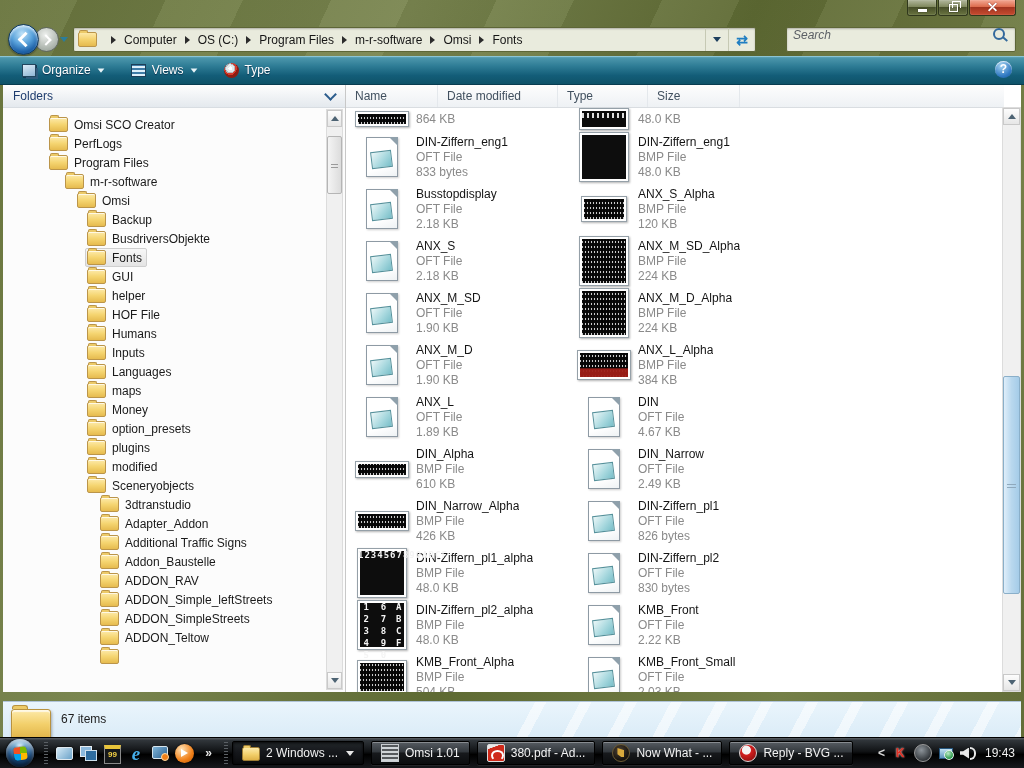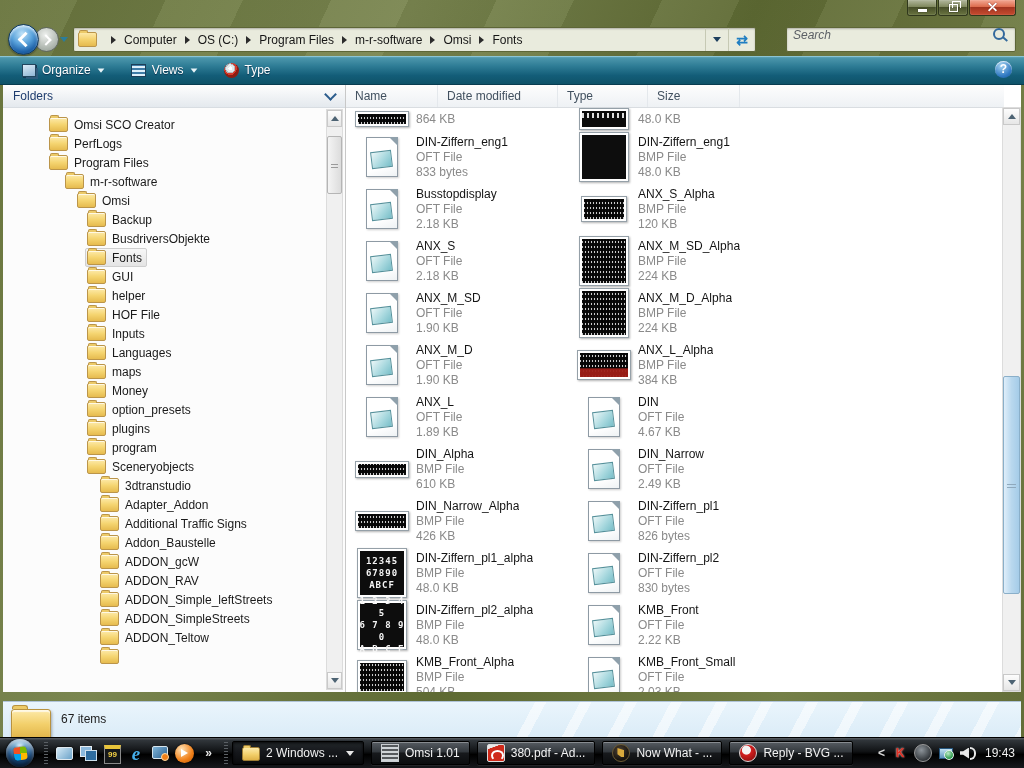--- a/index.html
+++ b/index.html
@@ -130,21 +130,21 @@
     linear-gradient(180deg,transparent 62%,rgba(158,30,24,.95) 66%),
     repeating-linear-gradient(0deg,transparent 0 2px,rgba(5,5,5,.97) 2px 5px),
     repeating-linear-gradient(90deg,rgba(235,235,235,.85) 0 1px,transparent 1px 3px)}
   .tb-strip{width:52px;height:15px}
   .tb-strip2{width:52px;height:18px}
   .tb-kmb{width:48px;height:32px}
   .tb-cut-strip{width:52px;height:14px}
   .tb-cut-glyph{width:48px;height:20px}
   .tb-cut-glyph::after{background-color:#0b0b0b;background-image:repeating-linear-gradient(90deg,#ddd 0 2px,transparent 2px 5px);
     background-size:100% 5px;background-position:0 2px;background-repeat:no-repeat}
-  .tb-digits{width:48px;height:48px;display:flex;flex-direction:column;justify-content:center}
+  .tb-digits{width:48px;height:48px;display:flex;flex-direction:row;}
   .thumb i{position:relative;z-index:1;display:block;font:bold 9px/12px "DejaVu Sans Mono",monospace;
     color:#f4f4f4;text-align:center;letter-spacing:1px;font-style:normal}
   
   .statusbar{position:absolute;left:3px;right:3px;bottom:20px;height:46px;background:linear-gradient(#eaf5fc,#d6e9f6);
     border-top:1px solid #b0c4d8;overflow:hidden}
   .statusbar::after{content:"";position:absolute;right:0;top:0;bottom:0;width:520px;pointer-events:none;
     background:repeating-linear-gradient(118deg,rgba(255,255,255,0) 0 30px,rgba(255,255,255,.55) 30px 40px)}
   .status-folder{position:absolute;left:8px;top:7px;width:38px;height:29px;
     background:linear-gradient(180deg,#fdeaa9,#f2cf6a 50%,#e0b348);border:1px solid #b8923f;border-radius:3px;
     box-shadow:1px 2px 3px rgba(0,0,0,.3),inset 0 2px 1px rgba(255,255,255,.7)}
@@ -376,20 +376,26 @@
             </span>
           </li>
 
           <li class="tree-row lvl3">
             <span class="row-inner">
               <span class="folder-ic"></span>
               <span class="tree-label">HOF File</span>
             </span>
           </li>
 
+          <li class="tree-row lvl3">
+            <span class="row-inner">
+              <span class="folder-ic"></span>
+              <span class="tree-label">Humans</span>
+            </span>
+          </li>
 
           <li class="tree-row lvl3">
             <span class="row-inner">
               <span class="folder-ic"></span>
               <span class="tree-label">Inputs</span>
             </span>
           </li>
 
           <li class="tree-row lvl3">
             <span class="row-inner">
@@ -422,21 +428,21 @@
           <li class="tree-row lvl3">
             <span class="row-inner">
               <span class="folder-ic"></span>
               <span class="tree-label">plugins</span>
             </span>
           </li>
 
           <li class="tree-row lvl3">
             <span class="row-inner">
               <span class="folder-ic"></span>
-              <span class="tree-label">program</span>
+              <span class="tree-label">modified</span>
             </span>
           </li>
 
           <li class="tree-row lvl3">
             <span class="row-inner">
               <span class="folder-ic"></span>
               <span class="tree-label">Sceneryobjects</span>
             </span>
           </li>
 
@@ -461,26 +467,20 @@
             </span>
           </li>
 
           <li class="tree-row lvl4">
             <span class="row-inner">
               <span class="folder-ic"></span>
               <span class="tree-label">Addon_Baustelle</span>
             </span>
           </li>
 
-          <li class="tree-row lvl4">
-            <span class="row-inner">
-              <span class="folder-ic"></span>
-              <span class="tree-label">ADDON_gcW</span>
-            </span>
-          </li>
 
           <li class="tree-row lvl4">
             <span class="row-inner">
               <span class="folder-ic"></span>
               <span class="tree-label">ADDON_RAV</span>
             </span>
           </li>
 
           <li class="tree-row lvl4">
             <span class="row-inner">

